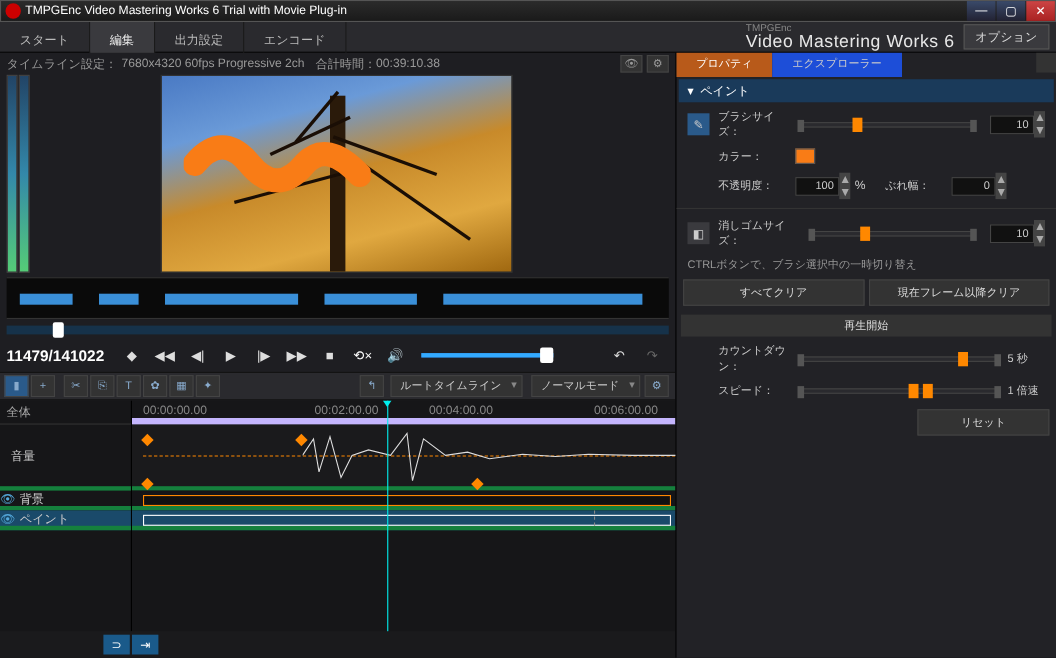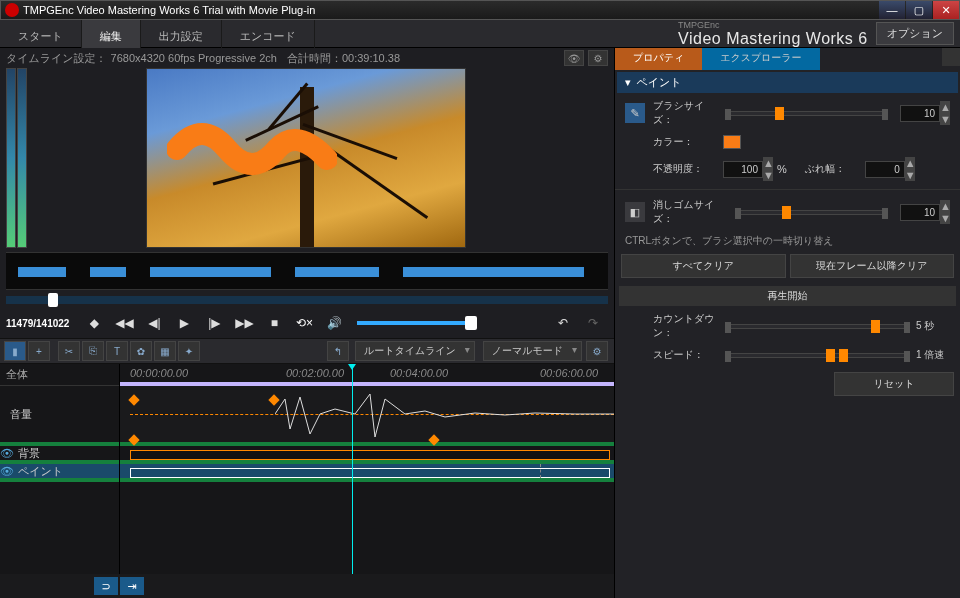--- a/index.html
+++ b/index.html
@@ -44,21 +44,21 @@
   
   .ministrip { height: 38px; background: #0a0a0a; margin: 4px 6px 0 6px; position: relative; border-top: 1px solid #333; border-bottom: 1px solid #333; }
   .ministrip .block { position: absolute; top: 14px; height: 10px; background: #3a8fd8; }
   
   
   .scrubber { height: 8px; background: #16324a; margin: 6px 6px 4px 6px; position: relative; }
   .scrubber .knob { position: absolute; top: -3px; width: 10px; height: 14px; background: #fff; border-radius: 2px; }
   
   
   .transport { display: flex; align-items: center; height: 30px; padding: 0 6px; }
-  .framecount { font-weight: bold; font-size: 10px; color: #fff; margin-right: 10px; }
+  .framecount { font-weight: bold; font-size: 14px; color: #fff; margin-right: 10px; }
   .tbtn { width: 26px; height: 22px; display: flex; align-items: center; justify-content: center; color: #ddd; margin: 0 2px; font-size: 12px; }
   .tbtn.loop { color: #fff; }
   .vol { width: 120px; height: 4px; background: #248; margin: 0 8px; position: relative; }
   .vol .knob { position: absolute; right: 0; top: -5px; width: 12px; height: 14px; background: #fff; border-radius: 2px; }
   .vol .fill { position: absolute; left: 0; top: 0; bottom: 0; background: #3af; }
   
   
   .toolrow { display: flex; align-items: center; height: 26px; background: #2a2a2e; border-top: 1px solid #111; border-bottom: 1px solid #111; padding: 0 4px; }
   .tlbtn { width: 22px; height: 20px; background: #333; margin-right: 2px; border: 1px solid #444; display: flex; align-items: center; justify-content: center; font-size: 10px; color: #8ac; }
   .tlbtn.sel { background: #2a5a8a; }
@@ -68,39 +68,39 @@
   
   .tl { flex: 1; display: flex; background: #161618; overflow: hidden; }
   .tlleft { width: 120px; border-right: 1px solid #000; }
   .tlright { flex: 1; position: relative; }
   .tlhdr { height: 22px; border-bottom: 1px solid #333; display: flex; align-items: center; padding: 0 6px; color: #aaa; font-size: 10px; }
   .tlrow { height: 60px; border-bottom: 4px solid #15803d; display: flex; align-items: center; position: relative; }
   .tlrow.thin { height: 18px; }
   .tlrow .lab { padding: 0 10px; }
   .eye { color: #5ad; margin-right: 4px; font-size: 11px; }
   .sel2 { background: #1a4a6a !important; }
-  .ruler { height: 22px; border-bottom: 4px solid #c4b5fd; position: relative; color: #888; font-size: 10px; font-style: italic; }
+  .ruler { height: 22px; border-bottom: 6px solid #c4b5fd; position: relative; color: #888; font-size: 10px; }
   .ruler .tc { position: absolute; top: 3px; }
   .playhead { position: absolute; top: 0; bottom: 0; width: 1px; background: #0ee; z-index: 5; }
   .playhead::before { content: ""; position: absolute; top: 0; left: -4px; border: 4px solid transparent; border-top: 6px solid #0ee; }
   .wave { position: absolute; display: flex; align-items: center; }
   .wave svg { height: 50px; width: 100%; }
   .keydot { position: absolute; width: 8px; height: 8px; background: #f80; transform: rotate(45deg); }
   .dline { position: absolute; border-top: 1px dashed #f80; }
   .gseg { position: absolute; height: 10px; border: 1px solid #f80; top: 4px; }
   
   
   .bott { height: 24px; background: #1a1a1c; display: flex; align-items: center; padding: 0 10px; }
   .bbtn { background: #1a5a8a; width: 24px; height: 18px; margin-right: 2px; display: flex; align-items: center; justify-content: center; color: #fff; }
   
   
   .rtabs { display: flex; height: 22px; }
   .rtab { padding: 3px 18px; color: #ccc; font-size: 10px; }
   .rtab.sel { background: #b85a1a; color: #fff; }
-  .rtab.o { background: #0369a1; }
+  .rtab.o { background: #1d4ed8; }
   .rspace { flex: 1; }
   .rpad { width: 18px; height: 18px; background: #333; margin-left: 4px; }
   .section { background: #1a3a5a; color: #fff; padding: 3px 8px; display: flex; align-items: center; font-size: 10px; margin: 2px; }
   .section .ticon { margin-right: 6px; }
   .proprow { display: flex; align-items: center; padding: 4px 10px; }
   .proprow .pl { width: 70px; color: #ccc; font-size: 10px; }
   .proprow .pl2 { width: 60px; color: #ccc; font-size: 10px; }
   .picon { width: 20px; height: 20px; background: #2a5a8a; margin-right: 8px; display: flex; align-items: center; justify-content: center; }
   .picon.g { background: #3a3a3e; }
   .slider { flex: 1; height: 5px; background: #2a2a2e; border: 1px solid #444; position: relative; margin: 0 4px; }

